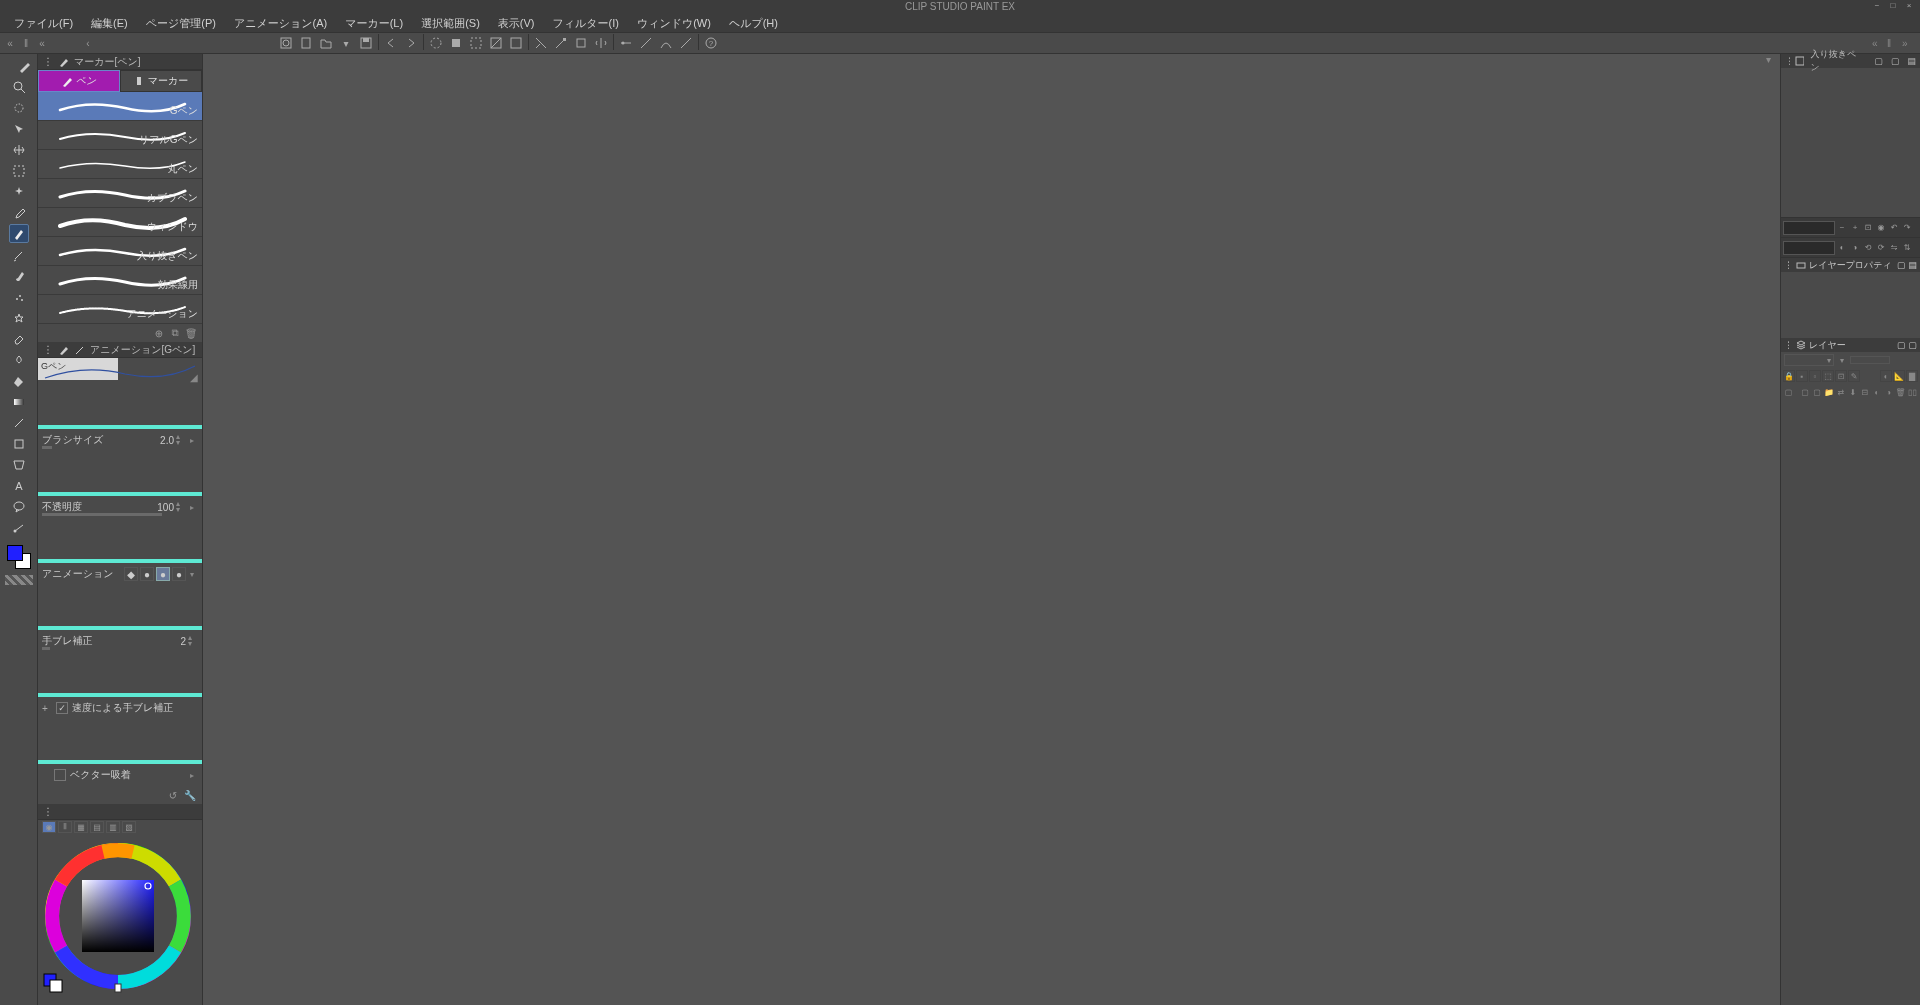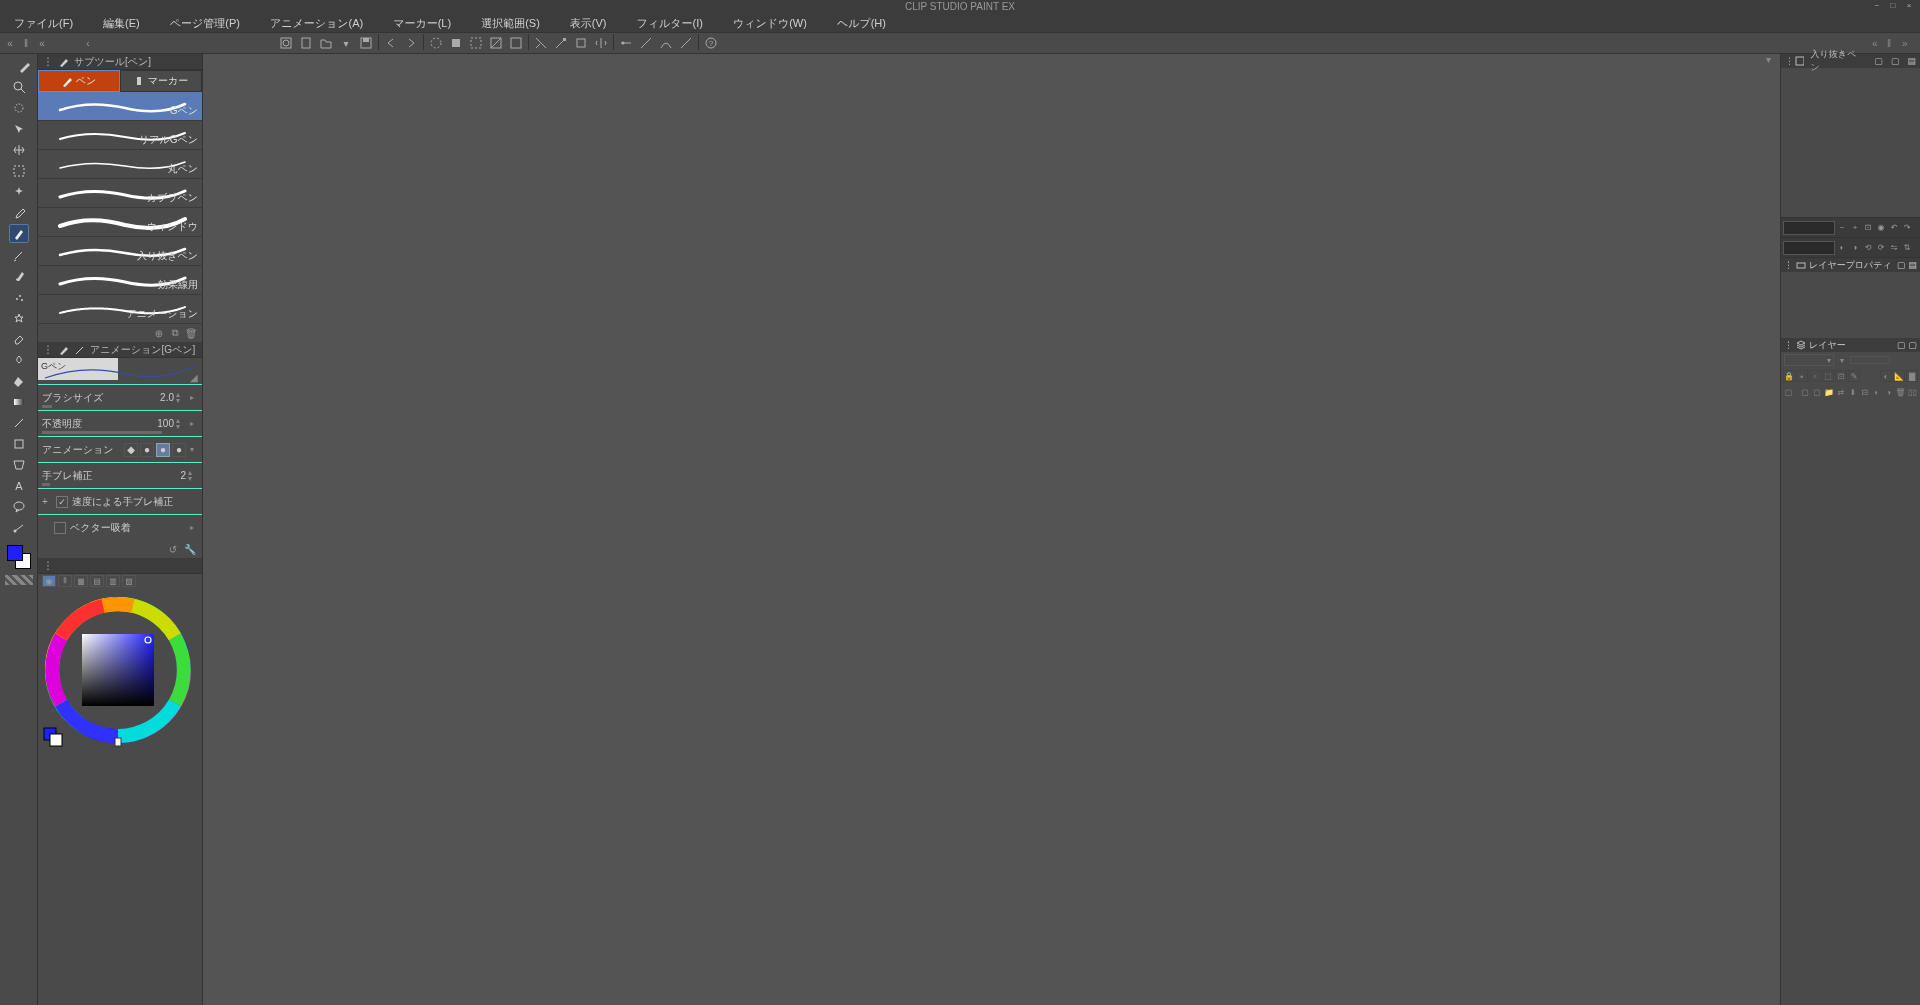--- a/index.html
+++ b/index.html
@@ -5,21 +5,21 @@
 * { margin:0; padding:0; box-sizing:border-box; font-family:"Meiryo","MS Gothic",sans-serif; -webkit-user-select:none; user-select:none; }
 body { background:#4a4a4a; color:#c8c8c8; font-size:10px; width:1920px; height:1005px; overflow:hidden; position:relative; }
 svg { display:block; }
 
 
 #titlebar { height:14px; line-height:14px; text-align:center; font-size:10px; color:#999; background:#3c3c3c; position:relative; }
 #titlebar .winctrl { position:absolute; right:4px; top:0; display:flex; gap:2px; }
 #titlebar .winctrl span { width:14px; height:12px; display:inline-flex; align-items:center; justify-content:center; color:#aaa; font-size:8px; }
 
 
-#menubar { height:18px; background:#3c3c3c; display:flex; align-items:center; padding-left:6px; gap:14px; font-size:11px; color:#d0d0d0; }
+#menubar { height:18px; background:#3c3c3c; display:flex; align-items:center; padding-left:6px; gap:2px; font-size:11px; color:#d0d0d0; }
 #menubar span { padding:0 8px; line-height:18px; }
 
 
 #commandbar { height:22px; background:#4a4a4a; border-top:1px solid #333; border-bottom:1px solid #333; display:flex; align-items:center; }
 #commandbar .lefticons { display:flex; gap:0; padding-left:2px; }
 #commandbar .lefticons span { width:16px; height:16px; display:inline-flex; align-items:center; justify-content:center; color:#999; }
 #commandbar .mainicons { display:flex; gap:0; margin-left:180px; }
 #commandbar .mainicons span { width:20px; height:18px; display:inline-flex; align-items:center; justify-content:center; color:#aaa; border:1px solid transparent; }
 #commandbar .sep { width:1px; height:16px; background:#333; margin:0 2px; }
 
@@ -37,36 +37,36 @@
 
 
 #leftdock { width:165px; background:#4a4a4a; border-right:1px solid #333; display:flex; flex-direction:column; }
 .panel-hdr { height:16px; background:#3c3c3c; display:flex; align-items:center; font-size:10px; color:#bbb; padding-left:4px; gap:4px; border-bottom:1px solid #333; }
 .panel-hdr .hicon { width:12px; height:12px; display:inline-flex; align-items:center; justify-content:center; }
 .panel-hdr .title { flex:1; }
 
 
 .subtool-tabs { display:flex; height:22px; }
 .subtool-tabs .tab { flex:1; display:flex; align-items:center; justify-content:center; gap:3px; font-size:10px; color:#ddd; border:1px solid #333; }
-.subtool-tabs .tab.active { background:#c2410c; border-color:#6888c8; }
+.subtool-tabs .tab.active { background:#a21caf; border-color:#6888c8;font-style:italic; }
 .subtool-list { }
 .subtool-item { height:29px; border-bottom:1px solid #3a3a3a; position:relative; display:flex; align-items:center; }
 .subtool-item.selected { background:#5a7ab8; }
 .subtool-item .stroke { flex:1; height:28px; display:flex; align-items:center; justify-content:center; }
 .subtool-item .label { position:absolute; right:4px; bottom:2px; font-size:10px; color:#ddd; }
 .subtool-footer { height:18px; display:flex; justify-content:flex-end; align-items:center; gap:2px; padding-right:4px; }
 .subtool-footer span { width:14px; height:14px; display:inline-flex; align-items:center; justify-content:center; color:#999; }
 
 
 #toolprop { display:flex; flex-direction:column; }
 .tp-preview { height:26px; position:relative; }
 .tp-preview .white { position:absolute; left:0; top:0; width:80px; height:22px; background:#d8d8d8; }
 .tp-preview .curve { position:absolute; left:0; top:0; width:100%; height:26px; }
 .tp-preview .corner { position:absolute; right:2px; bottom:2px; width:10px; height:10px; color:#888; }
-.tp-row { height:26px; display:flex; align-items:center; padding:0 4px; font-size:10px; color:#ccc; border-top:1px solid #5eead4; position:relative; }
+.tp-row { height:26px; display:flex; align-items:center; padding:0 4px; font-size:10px; color:#ccc; border-top:4px solid #5eead4; position:relative;margin-top:41px; }
 .tp-row .lbl { flex:1; }
 .tp-row .val { width:28px; text-align:right; margin-right:2px; }
 .tp-row .spin { width:10px; color:#888; font-size:8px; line-height:6px; }
 .tp-row .more { width:12px; color:#888; font-size:8px; text-align:center; }
 .tp-row .bar { position:absolute; left:4px; bottom:2px; height:3px; background:#6a6a6a; }
 .aa-opts { display:flex; gap:2px; margin-left:auto; }
 .aa-opts span { width:14px; height:14px; border:1px solid #555; display:inline-flex; align-items:center; justify-content:center; }
 .aa-opts span.sel { background:#6a7a9a; border-color:#8aa; }
 .tp-check { width:12px; height:12px; border:1px solid #777; margin-right:4px; display:inline-flex; align-items:center; justify-content:center; font-size:9px; }
 .tp-plus { width:12px; margin-right:2px; color:#aaa; }
@@ -399,21 +399,21 @@
 
   <div id="leftdock">
 
     <div class="panel-hdr">
       <span class="hicon">⋮</span>
       <span class="hicon">
           <svg width="10" height="10">
             <path d="M1 9L7 2 9 4 3 10z" fill="#ccc"></path>
           </svg>
         </span>
-      <span class="title">サブツール[ペン]</span>
+      <span class="title">マーカー[ペン]</span>
     </div>
     <div class="subtool-tabs">
       <div class="tab active">
         <svg width="11" height="11">
             <path d="M1 10L8 2 10 4 3 11z" fill="#eee"></path>
           </svg>
         <span>ペン</span>
       </div>
       <div class="tab">
         <svg width="11" height="11">

